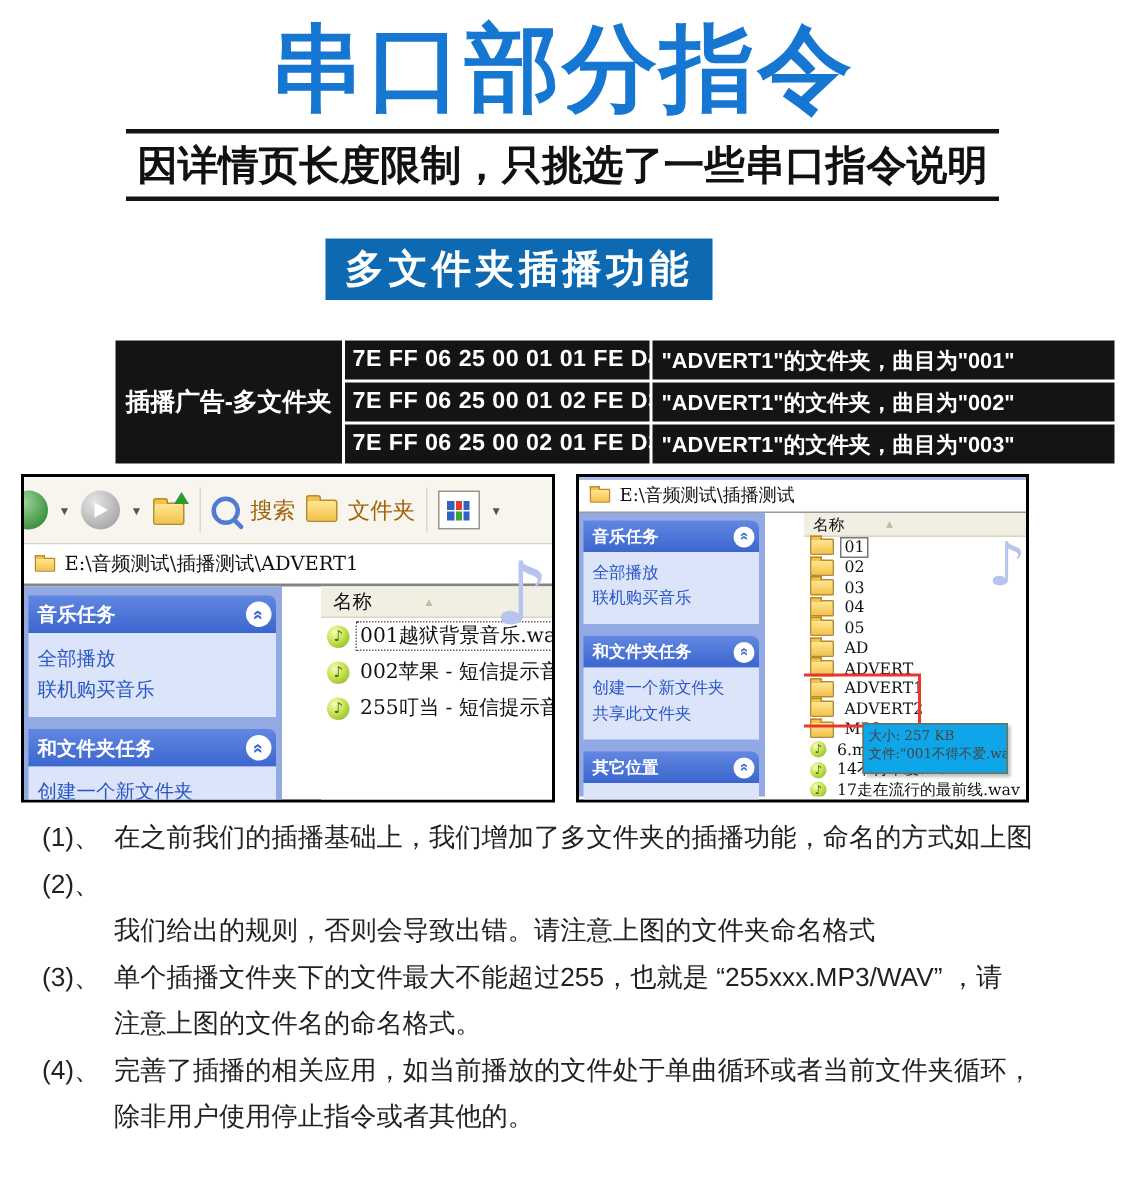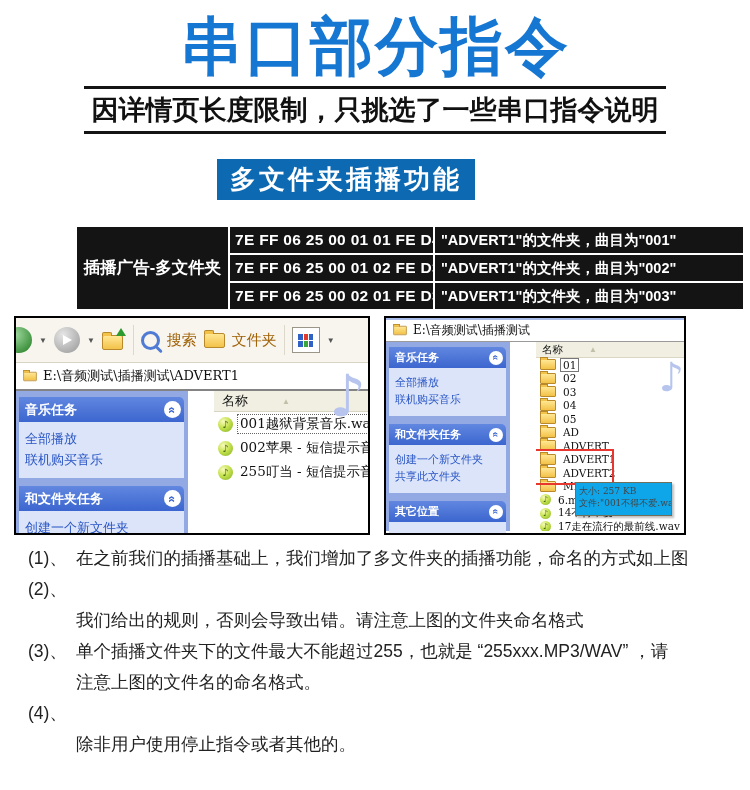--- a/index.html
+++ b/index.html
@@ -423,20 +423,21 @@
       <span class="note-text">单个插播文件夹下的文件最大不能超过255，也就是 “255xxx.MP3/WAV” ，请</span>
     </div>
 
     <div class="note-line">
       <span class="note-marker"></span>
       <span class="note-text">注意上图的文件名的命名格式。</span>
     </div>
 
     <div class="note-line">
       <span class="note-marker">(4)、</span>
+      <span class="note-text">完善了插播的相关应用，如当前播放的文件处于单曲循环或者当前文件夹循环，</span>
     </div>
 
     <div class="note-line">
       <span class="note-marker"></span>
     </div>
 
     <div class="note-line">
       <span class="note-marker"></span>
       <span class="note-text">除非用户使用停止指令或者其他的。</span>
     </div>

